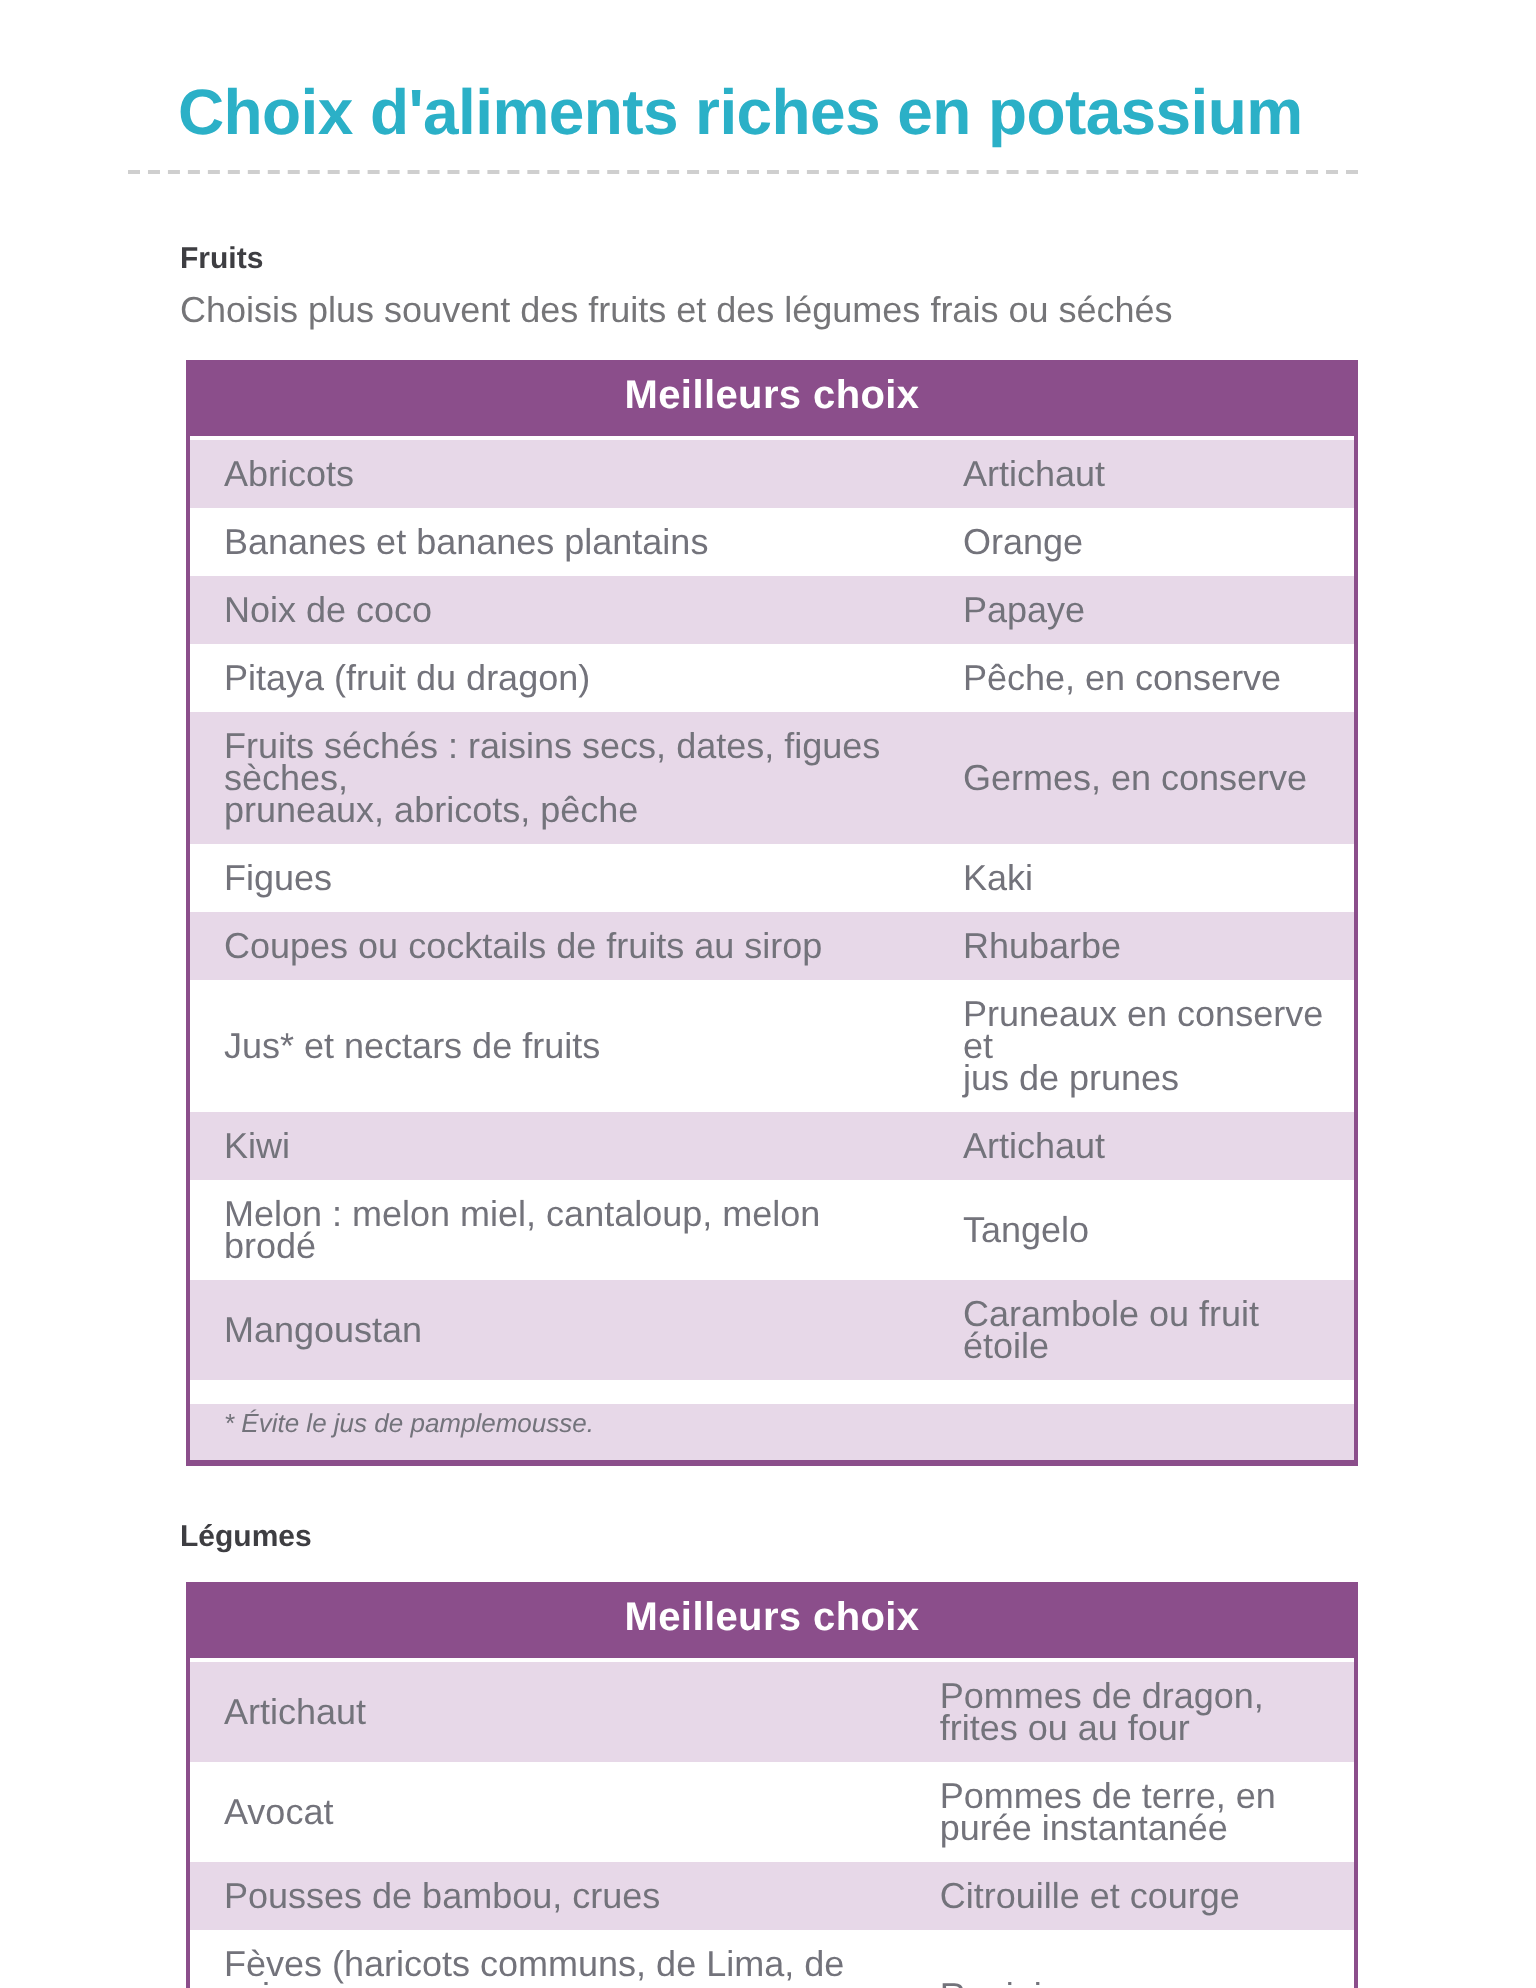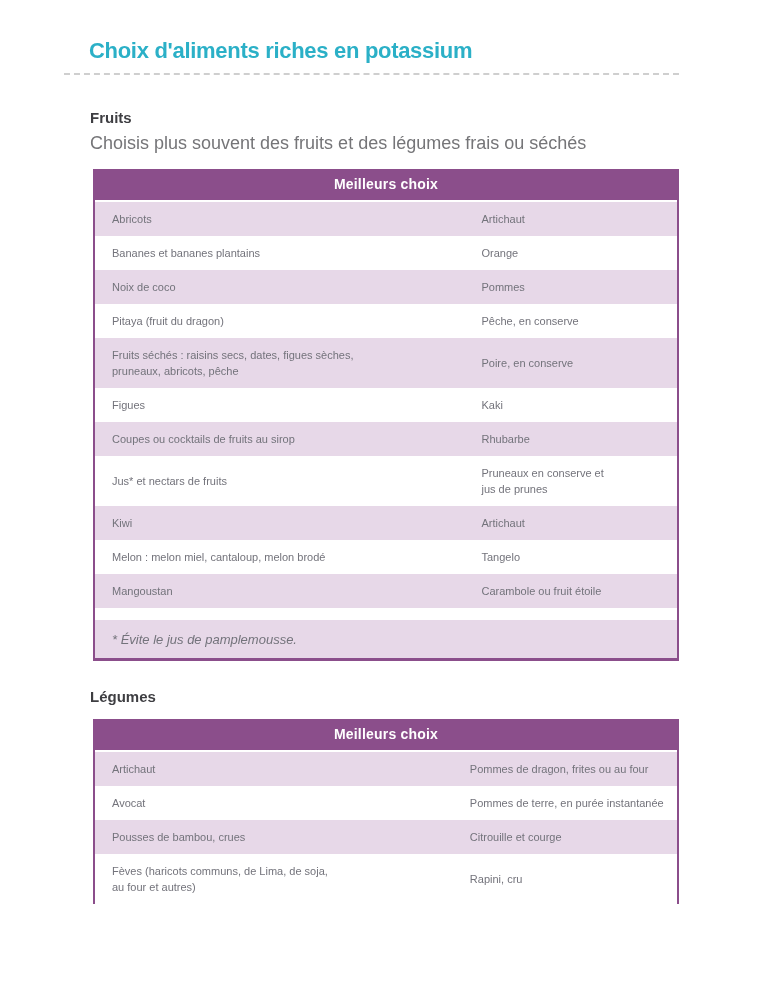--- a/index.html
+++ b/index.html
@@ -12,21 +12,21 @@
     position: relative;
     width: 768px;
     height: 994px;
     box-sizing: border-box;
     padding: 38px 89px 0 89px;
     overflow: hidden;
     background: #ffffff;
   }
   .title {
     margin: 0;
-    font-size: 22px;
+    font-size: 32px;
     font-weight: 700;
     letter-spacing: -0.3px;
     color: var(--accent-teal, #2bb0c7);
     line-height: 1.15;
   }
   .dotted-rule {
     height: 0;
     border-top: 2px dashed #cfcfcf;
     margin: 10px 0 0 -25px;
   }
@@ -48,53 +48,53 @@
     width: 586px;
     box-sizing: border-box;
     border-left: 2px solid var(--table-purple, #8b4e8b);
     border-right: 2px solid var(--table-purple, #8b4e8b);
   }
   .ptable.with-bottom { border-bottom: 3px solid var(--table-purple, #8b4e8b); }
   .ptable-header {
     background: var(--table-purple, #8b4e8b);
     color: #ffffff;
     text-align: center;
-    font-size: 14px;
+    font-size: 20px;
     font-weight: 700;
     letter-spacing: 0.2px;
     padding: 7px 0 8px 0;
     border-bottom: 2px solid #ffffff;
     box-sizing: border-box;
   }
   .ptable table {
     width: 100%;
     border-collapse: collapse;
     table-layout: fixed;
   }
   .ptable td {
-    font-size: 11px;
+    font-size: 18px;
     color: #73737b;
     line-height: 16px;
     padding: 9px 12px 9px 17px;
     vertical-align: middle;
     white-space: pre-line;
     overflow: hidden;
   }
   .ptable tbody tr:nth-child(odd) { background: var(--row-lavender, #e7d8e8); }
   .ptable tbody tr:nth-child(even) { background: #ffffff; }
   .ptable.fruits td:first-child { width: 58.5%; }
   .ptable.legumes td:first-child { width: 56.5%; }
   .ptable-gap { height: 12px; background: #ffffff; }
   .ptable-footnote {
     background: var(--row-lavender, #e7d8e8);
     color: #73737b;
     font-size: 13px;
     font-style: italic;
     line-height: 16px;
-    padding: 12px 12px 10px 17px;
+    padding: 2px 12px 10px 17px;
   }
   .section-legumes .section-heading { margin-top: 27px; }
 </style>
 </head>
 <body>
 
 <div class="page">
 
   <h1 class="title">Choix d'aliments riches en potassium</h1>
   <div class="dotted-rule"></div>
@@ -110,30 +110,30 @@
             <tr>
               <td>Abricots</td>
               <td>Artichaut</td>
             </tr>
             <tr>
               <td>Bananes et bananes plantains</td>
               <td>Orange</td>
             </tr>
             <tr>
               <td>Noix de coco</td>
-              <td>Pommes</td>
+              <td>Papaye</td>
             </tr>
             <tr>
               <td>Pitaya (fruit du dragon)</td>
               <td>Pêche, en conserve</td>
             </tr>
             <tr>
               <td>Fruits séchés : raisins secs, dates, figues sèches,
 pruneaux, abricots, pêche</td>
-              <td>Poire, en conserve</td>
+              <td>Germes, en conserve</td>
             </tr>
             <tr>
               <td>Figues</td>
               <td>Kaki</td>
             </tr>
             <tr>
               <td>Coupes ou cocktails de fruits au sirop</td>
               <td>Rhubarbe</td>
             </tr>
             <tr>

